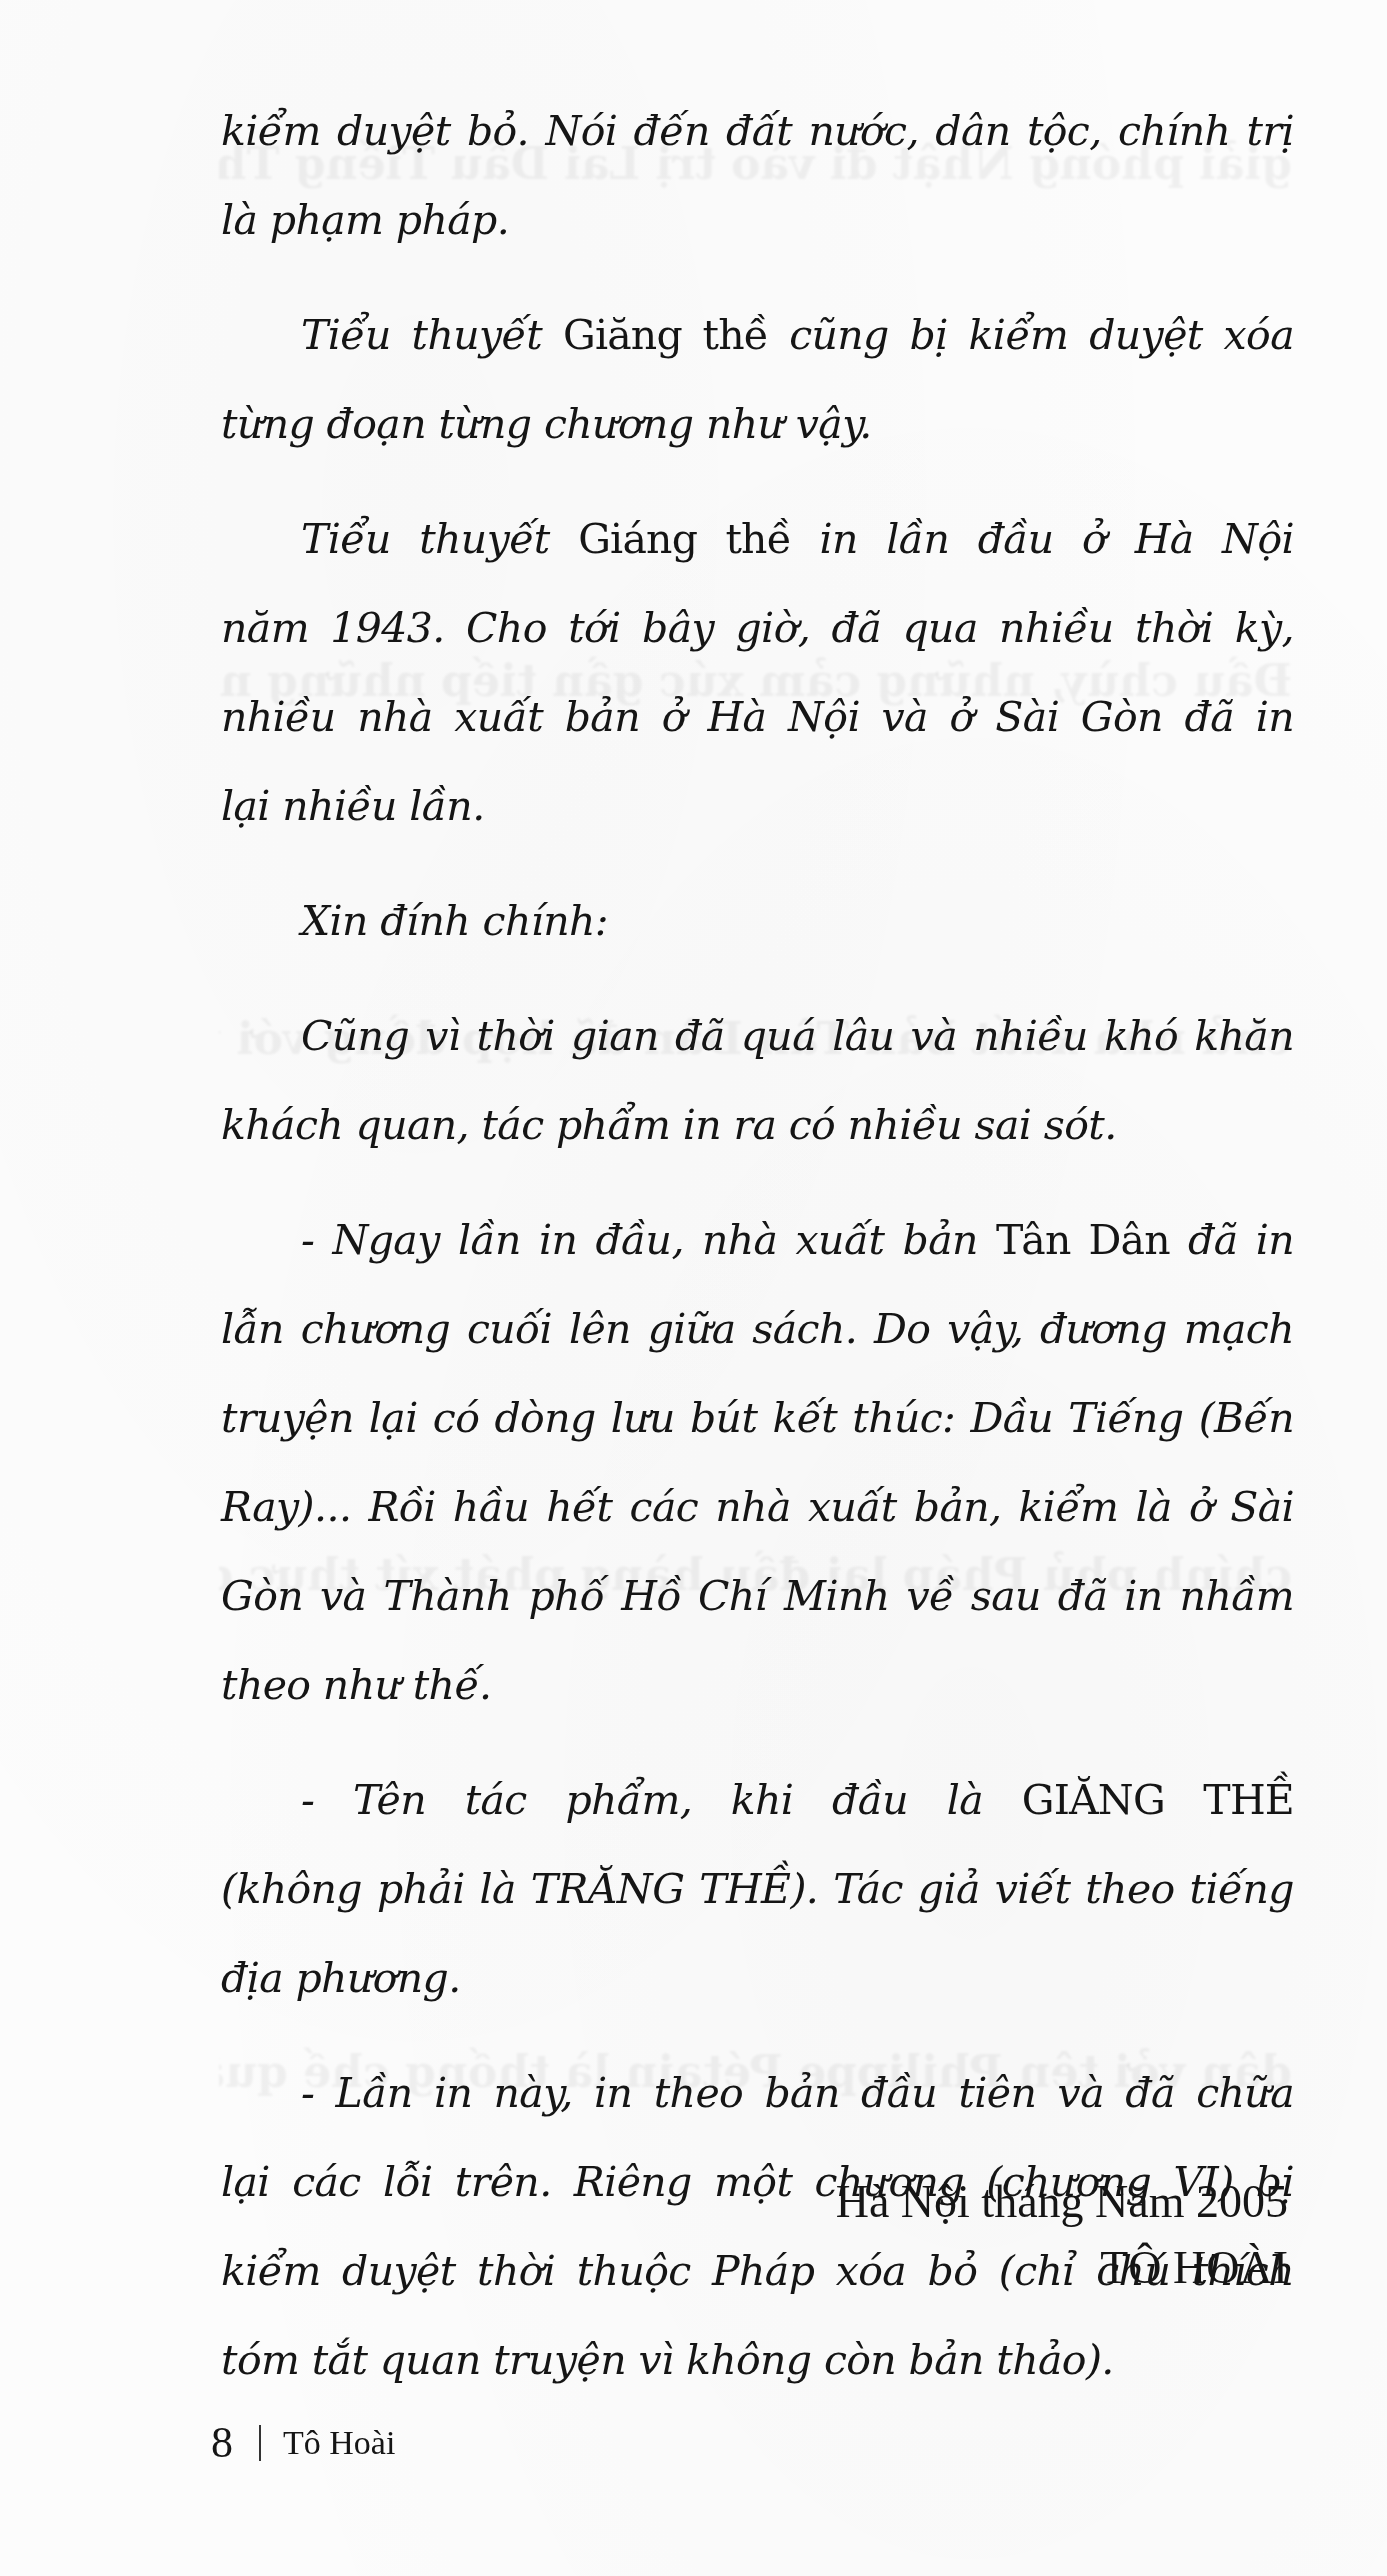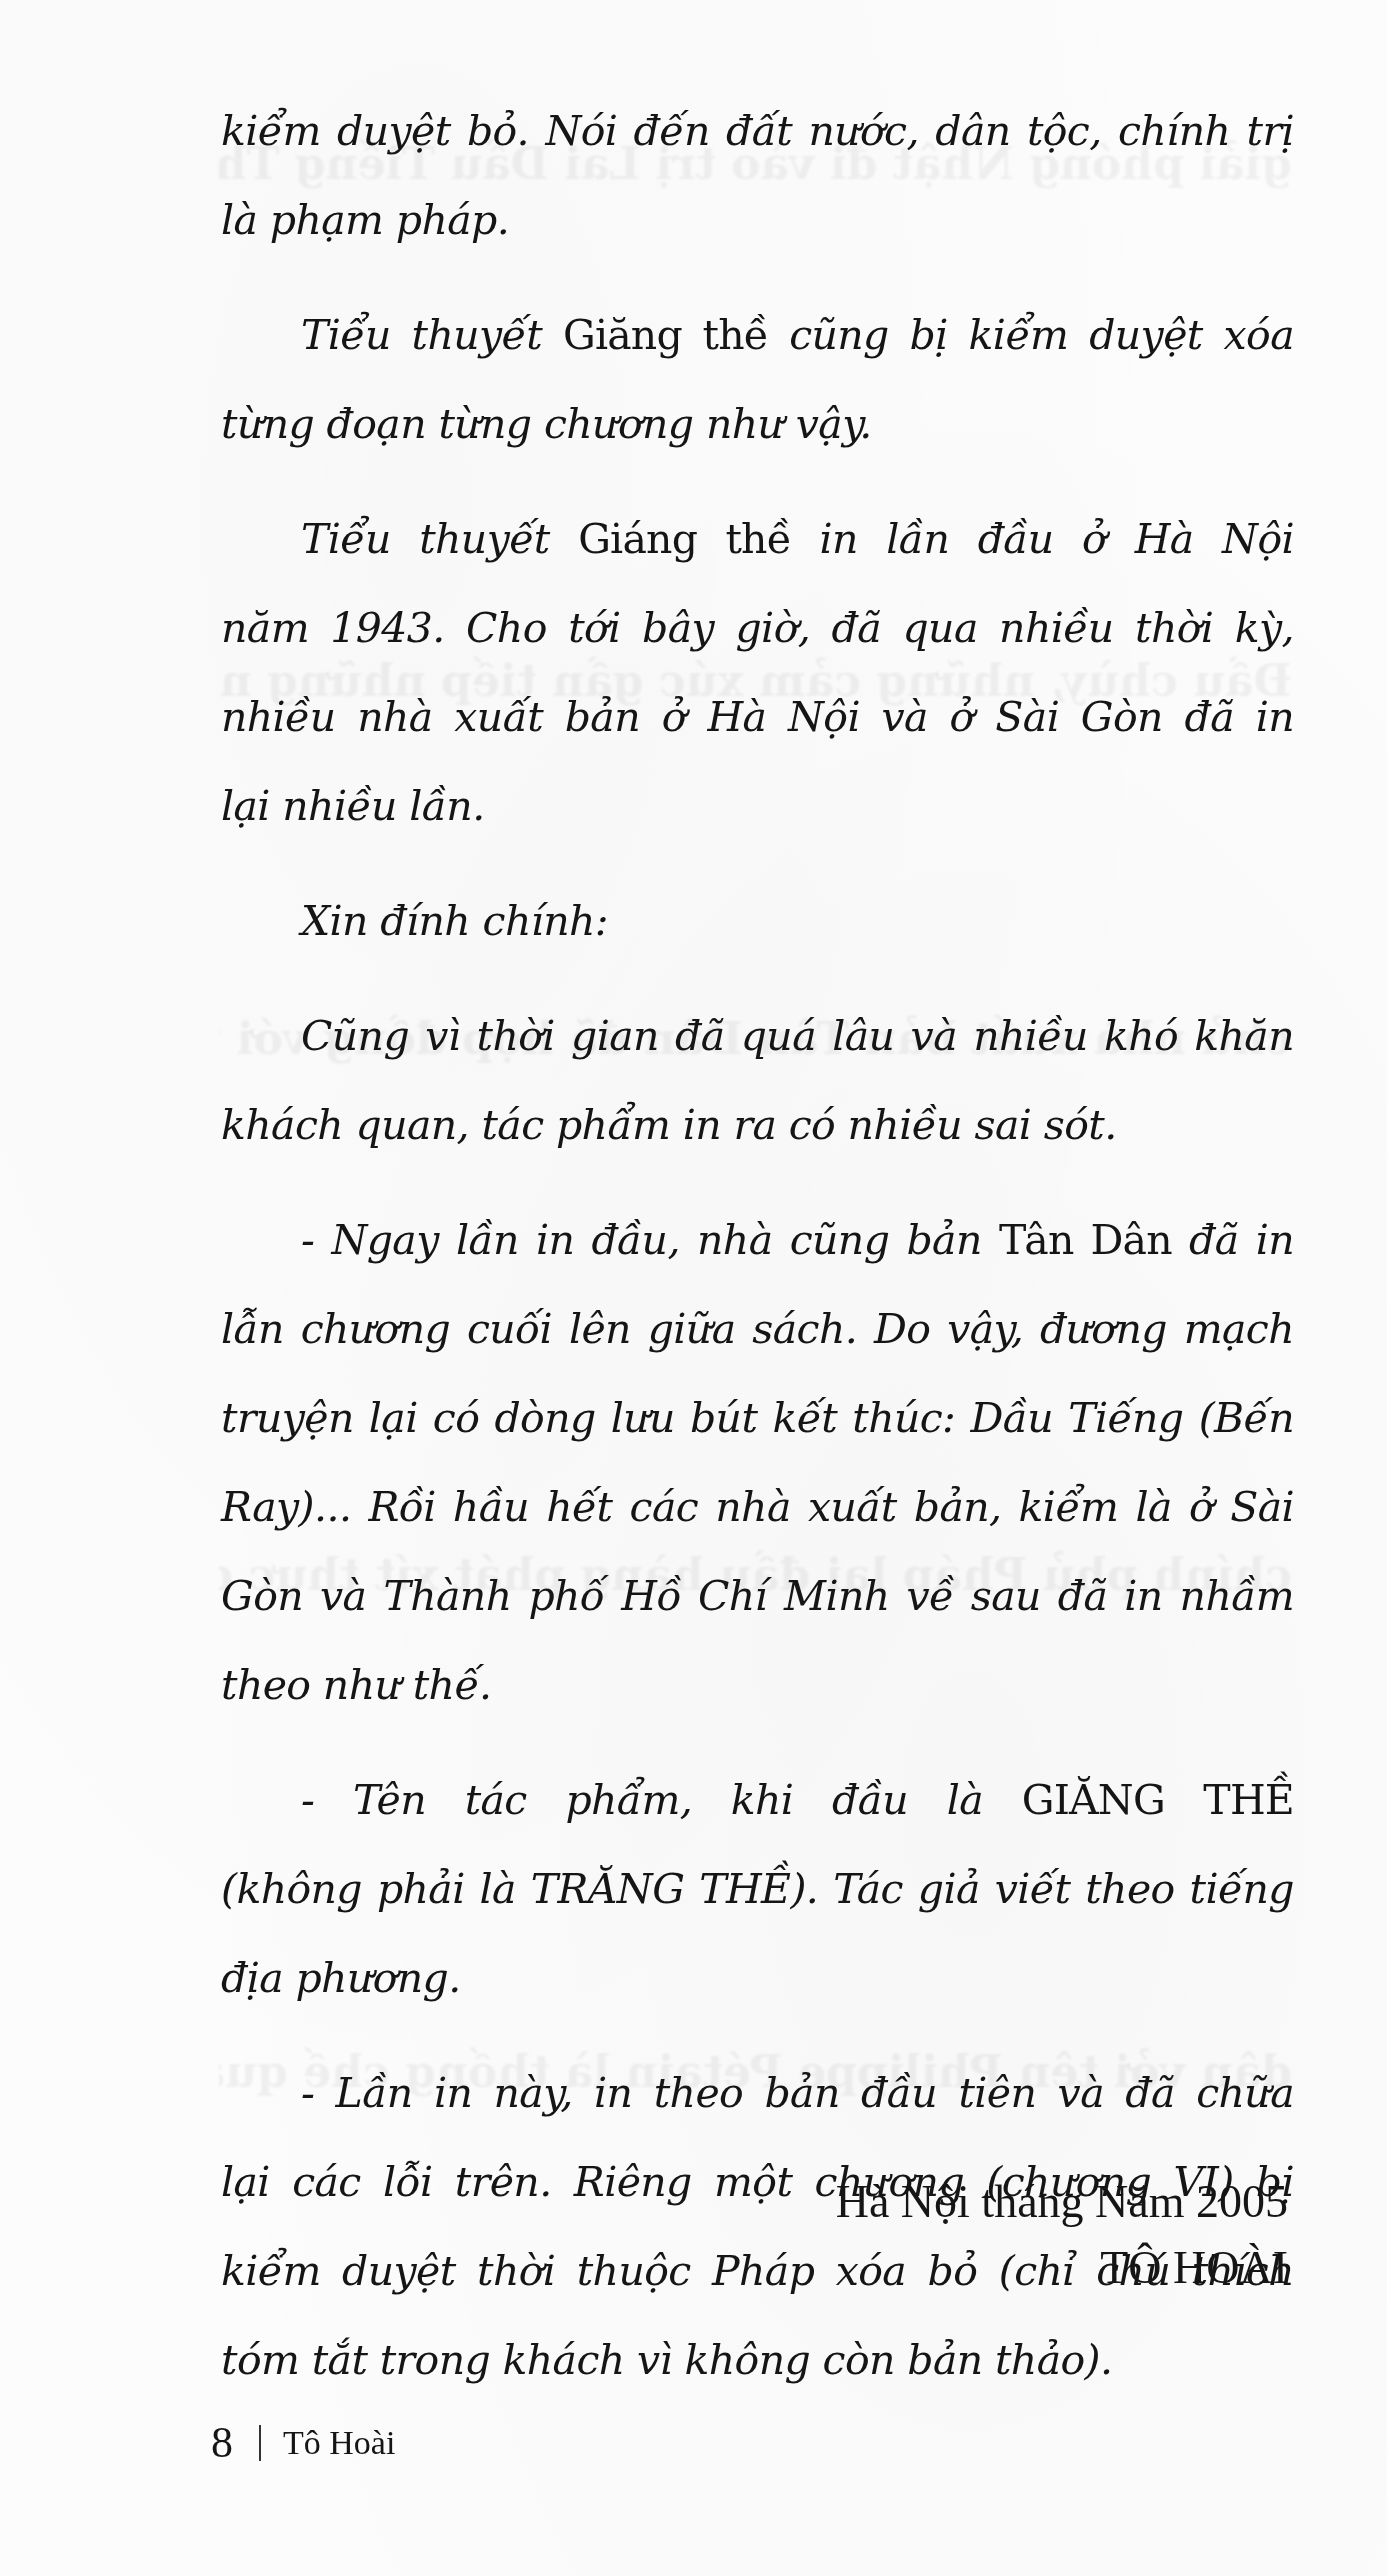--- a/index.html
+++ b/index.html
@@ -136,39 +136,39 @@
     <div class="para indent">
       <span class="line last">Xin đính chính:</span>
     </div>
 
     <div class="para indent">
       <span class="line">Cũng vì thời gian đã quá lâu và nhiều khó khăn</span>
       <span class="line last" style="text-indent:0">khách quan, tác phẩm in ra có nhiều sai sót.</span>
     </div>
 
     <div class="para indent">
-      <span class="line"><span>- Ngay lần in đầu, nhà cũng bản </span><b>Tân Dân</b><span> đã in</span></span>
+      <span class="line"><span>- Ngay lần in đầu, nhà xuất bản </span><b>Tân Dân</b><span> đã in</span></span>
       <span class="line" style="text-indent:0">lẫn chương cuối lên giữa sách. Do vậy, đương mạch</span>
       <span class="line" style="text-indent:0">truyện lại có dòng lưu bút kết thúc: Dầu Tiếng (Bến</span>
       <span class="line" style="text-indent:0">Ray)... Rồi hầu hết các nhà xuất bản, kiểm là ở Sài</span>
       <span class="line" style="text-indent:0">Gòn và Thành phố Hồ Chí Minh về sau đã in nhầm</span>
       <span class="line last" style="text-indent:0">theo như thế.</span>
     </div>
 
     <div class="para indent">
       <span class="line"><span>- Tên tác phẩm, khi đầu là </span><b>GIĂNG THỀ</b></span>
       <span class="line" style="text-indent:0">(không phải là TRĂNG THỀ). Tác giả viết theo tiếng</span>
       <span class="line last" style="text-indent:0">địa phương.</span>
     </div>
 
     <div class="para indent">
       <span class="line">- Lần in này, in theo bản đầu tiên và đã chữa</span>
       <span class="line" style="text-indent:0">lại các lỗi trên. Riêng một chương (chương VI) bị</span>
       <span class="line" style="text-indent:0">kiểm duyệt thời thuộc Pháp xóa bỏ (chỉ chú thích</span>
-      <span class="line last" style="text-indent:0">tóm tắt trong khách vì không còn bản thảo).</span>
+      <span class="line last" style="text-indent:0">tóm tắt quan truyện vì không còn bản thảo).</span>
     </div>
   </div>
 
   <div class="signature" style="top:2169px;">
     <div>Hà Nội tháng Năm 2005</div>
     <div>TÔ HOÀI</div>
   </div>
 
   <div class="footer">
     <span class="page-num">8</span>

